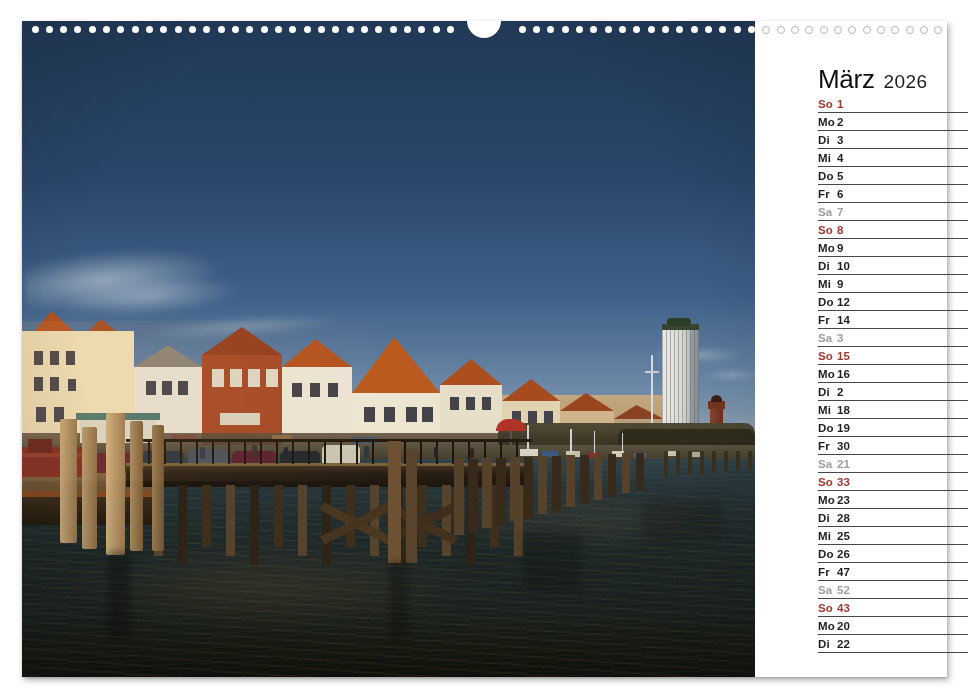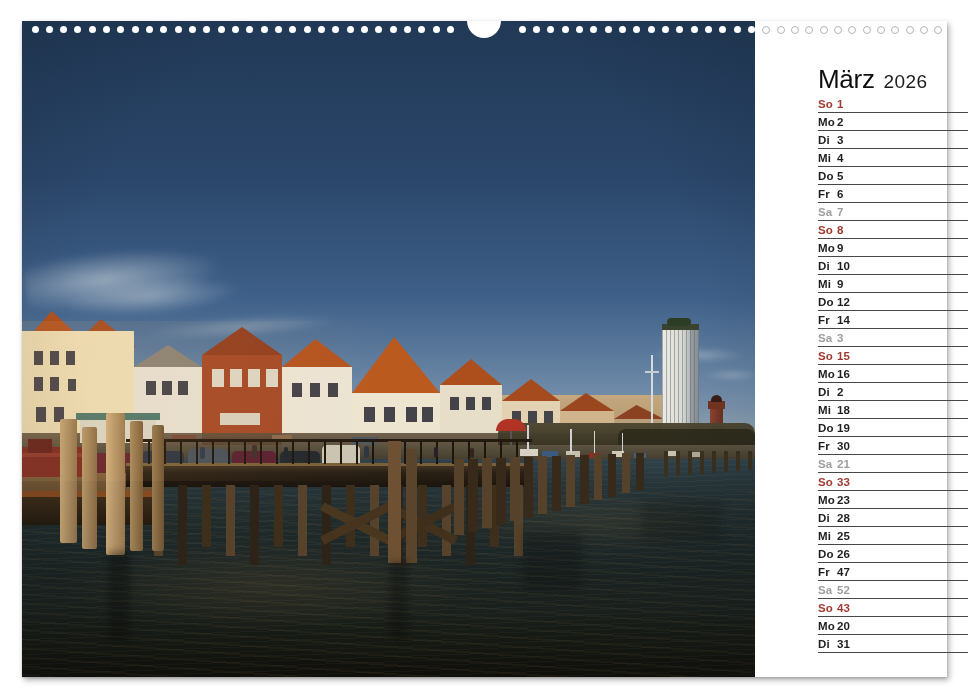--- a/index.html
+++ b/index.html
@@ -410,18 +410,18 @@
           <div class="row sun">
             <span class="d">So</span>
             <span class="n">43</span>
           </div>
           <div class="row wd">
             <span class="d">Mo</span>
             <span class="n">20</span>
           </div>
           <div class="row wd">
             <span class="d">Di</span>
-            <span class="n">31</span>
+            <span class="n">22</span>
           </div>
         </div>
     </div>
   </div>
 </div>
 
 </body></html>

